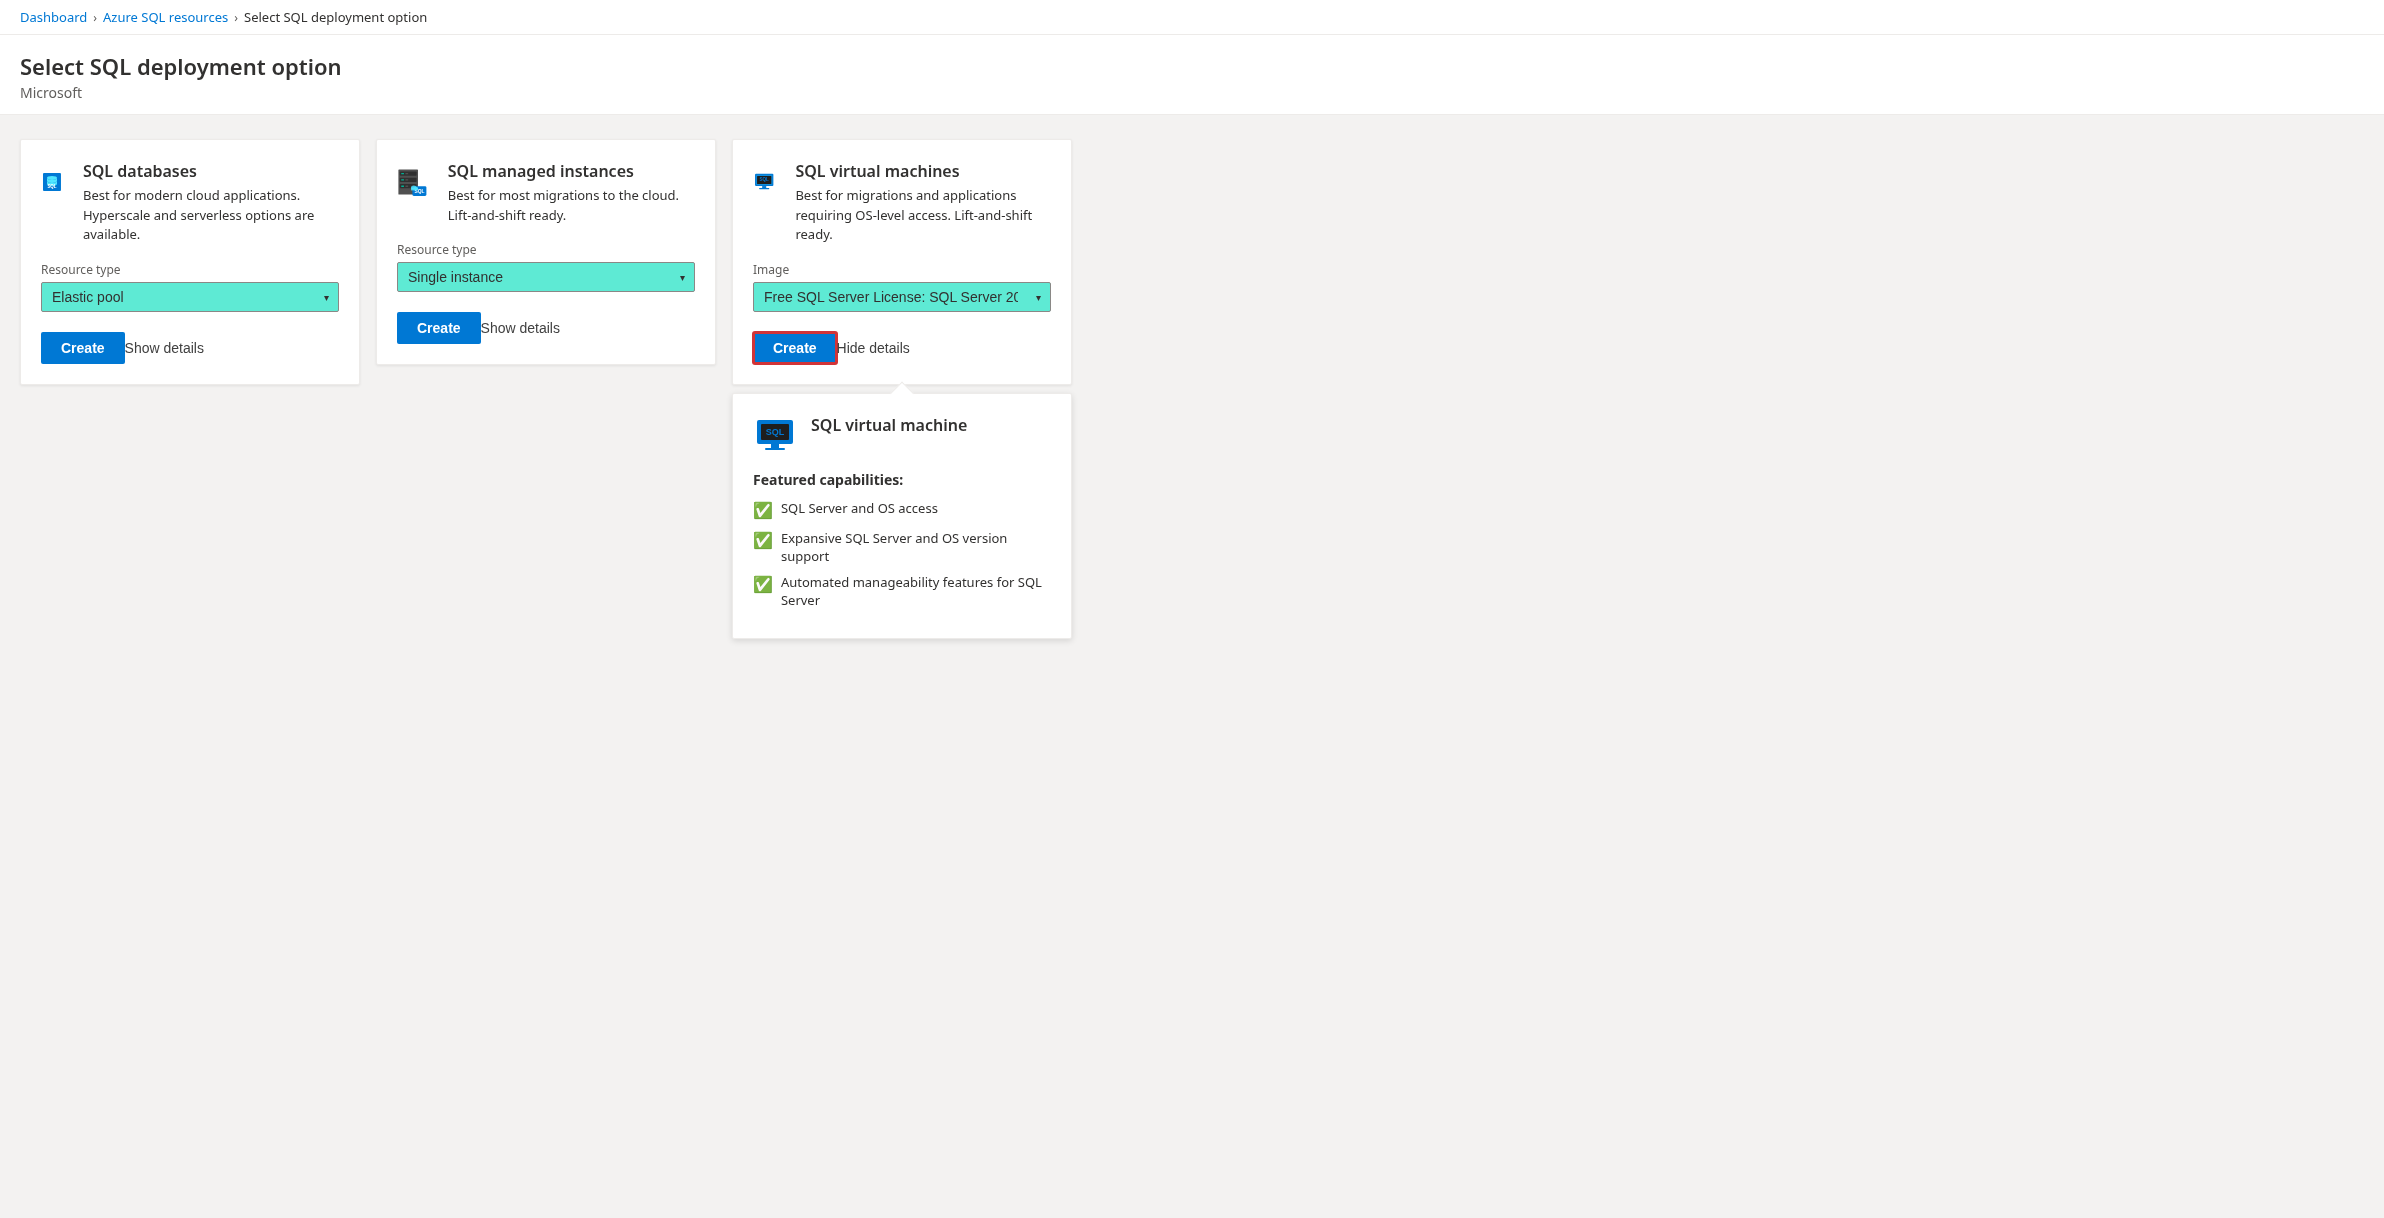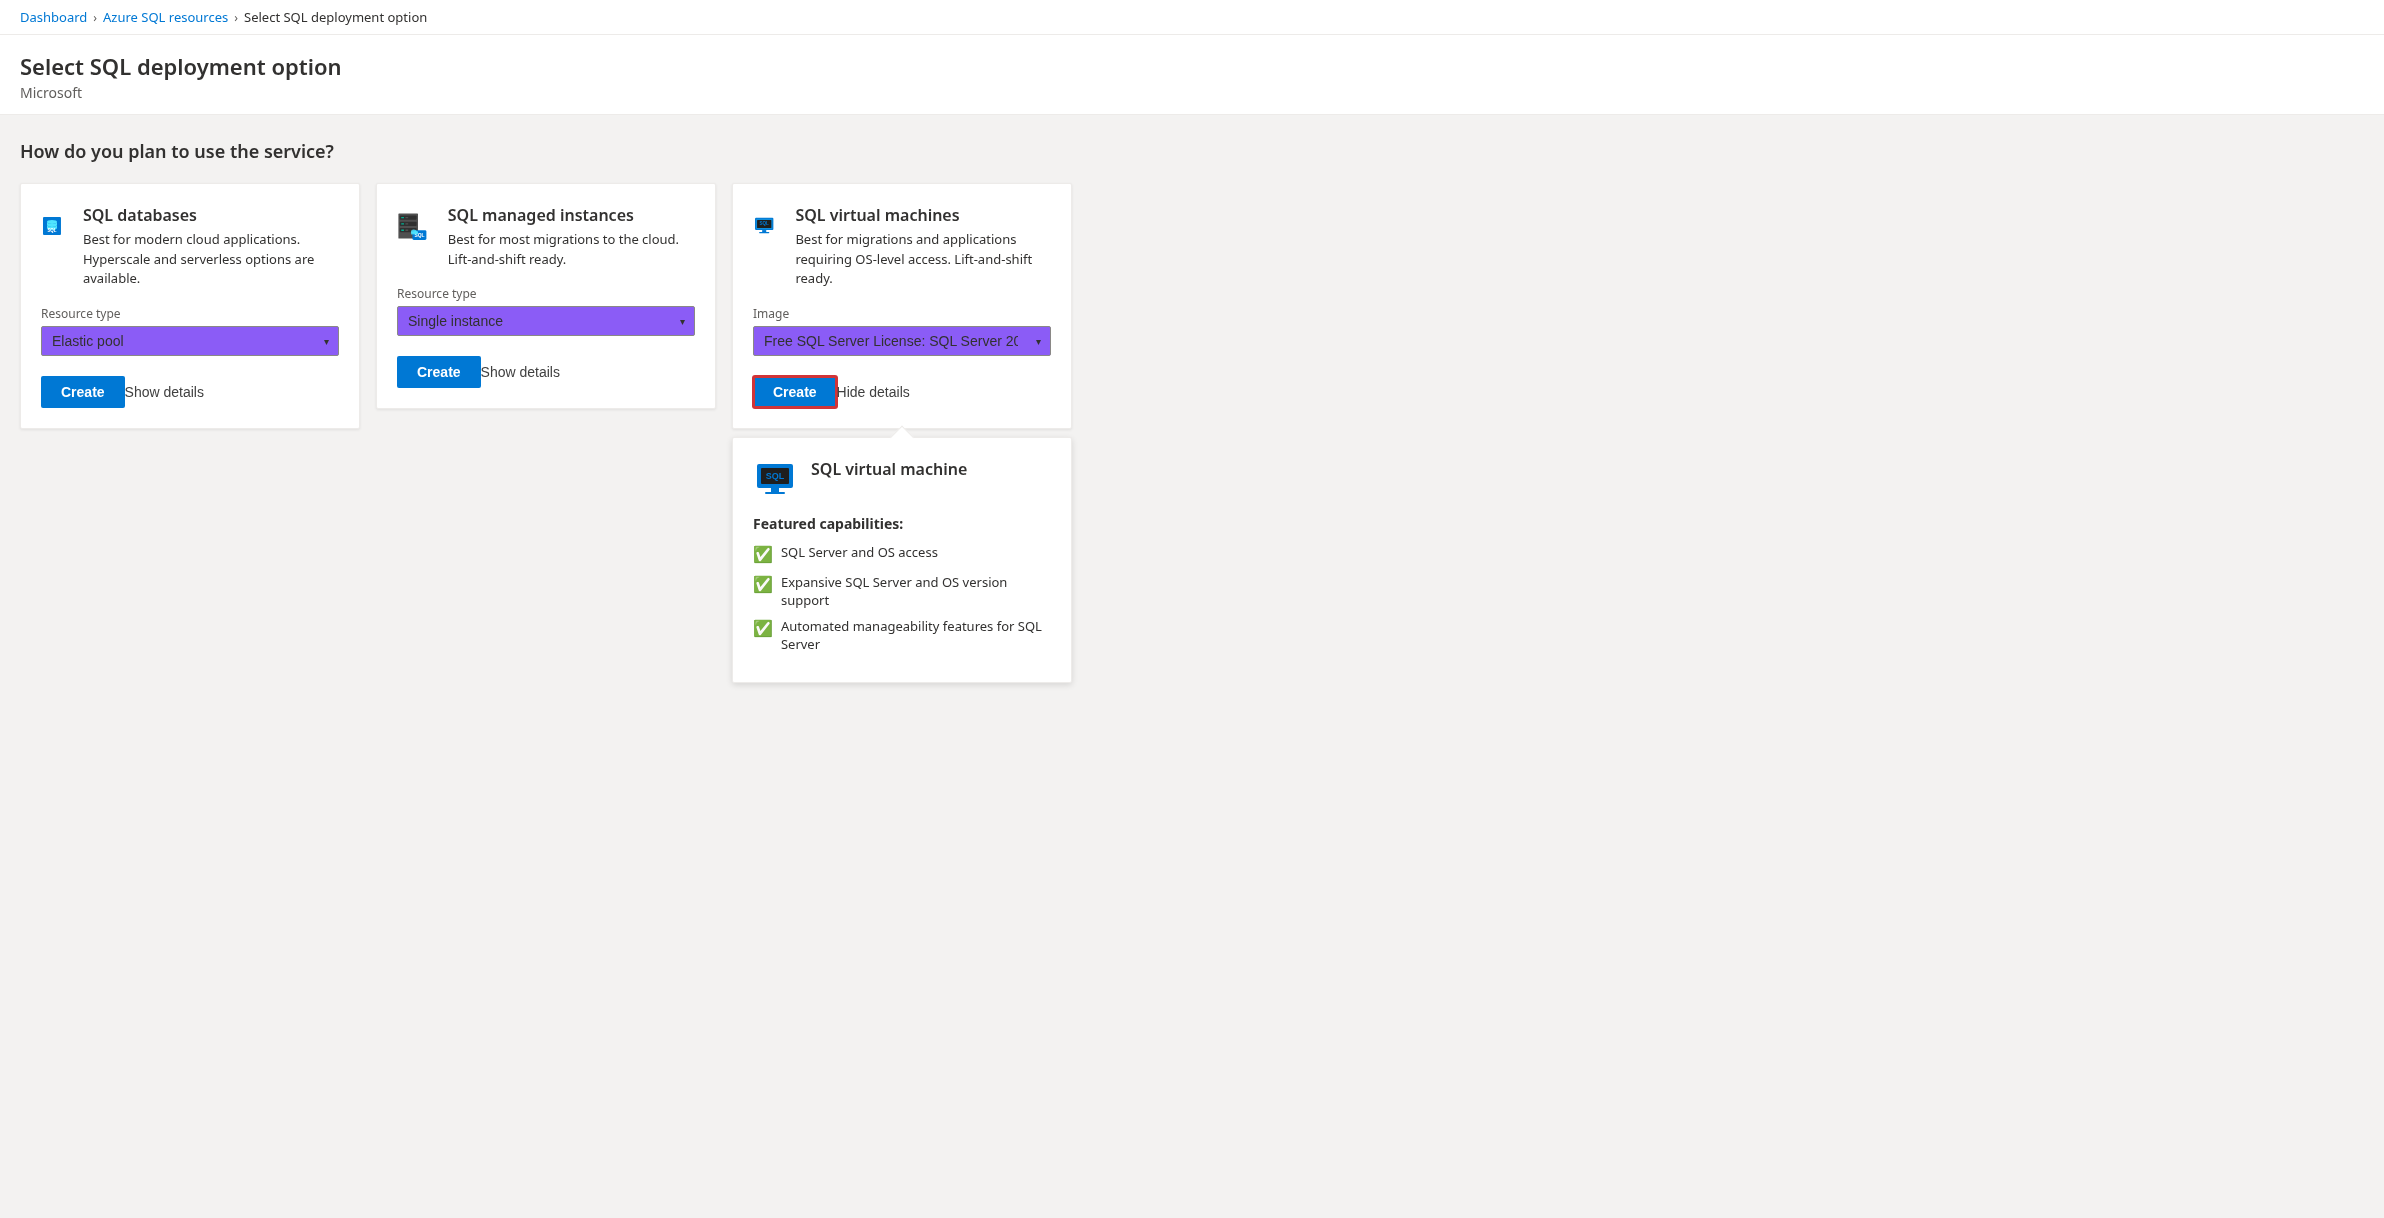--- a/index.html
+++ b/index.html
@@ -104,21 +104,21 @@
     }
     .select-wrapper select {
       width: 100%;
       appearance: none;
       -webkit-appearance: none;
       border: 1px solid #8a8886;
       border-radius: 2px;
       padding: 6px 32px 6px 10px;
       font-size: 14px;
       color: #323130;
-      background: #8b5cf6;
+      background: #5eead4;
       cursor: pointer;
       outline: none;
     }
     .select-chevron {
       position: absolute;
       right: 10px;
       top: 50%;
       transform: translateY(-50%);
       pointer-events: none;
       color: #323130;
@@ -270,21 +270,20 @@
   <span class="breadcrumb-sep">›</span>
   <span class="breadcrumb-current">Select SQL deployment option</span>
 </div>
 
 <div class="page-header">
   <div class="page-title">Select SQL deployment option</div>
   <div class="page-subtitle">Microsoft</div>
 </div>
 
 <div class="main-content">
-  <div class="section-question">How do you plan to use the service?</div>
 
   <div class="cards-row">
 
     <div class="card">
       <div class="card-header">
 
         <svg class="icon-sql-db" viewBox="0 0 44 44" xmlns="http://www.w3.org/2000/svg">
           <rect x="4" y="4" width="36" height="36" rx="2" fill="#0078d4"></rect>
           <ellipse cx="22" cy="14" rx="10" ry="4" fill="#50e6ff"></ellipse>
           <path d="M12 14 v6 c0 2.2 4.5 4 10 4s10-1.8 10-4 v-6 c0 2.2-4.5 4-10 4s-10-1.8-10-4z" fill="#50e6ff"></path>

